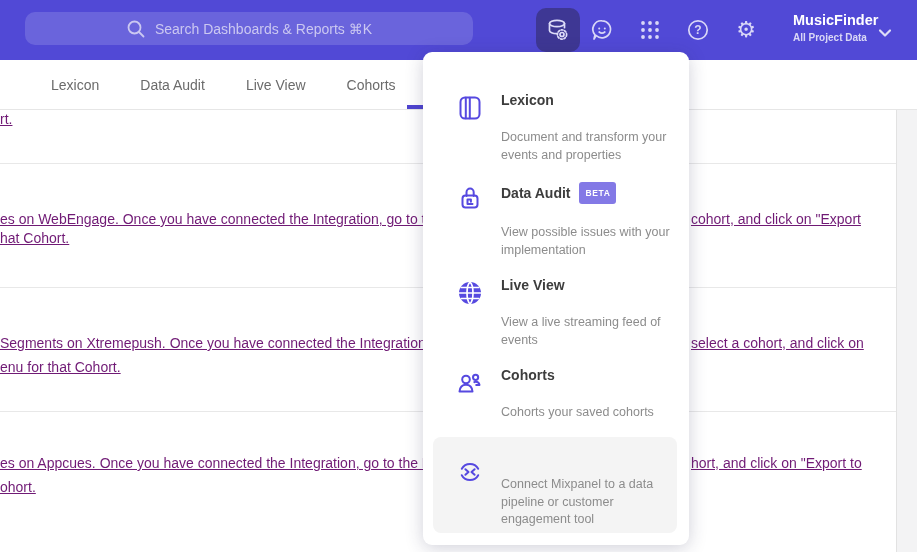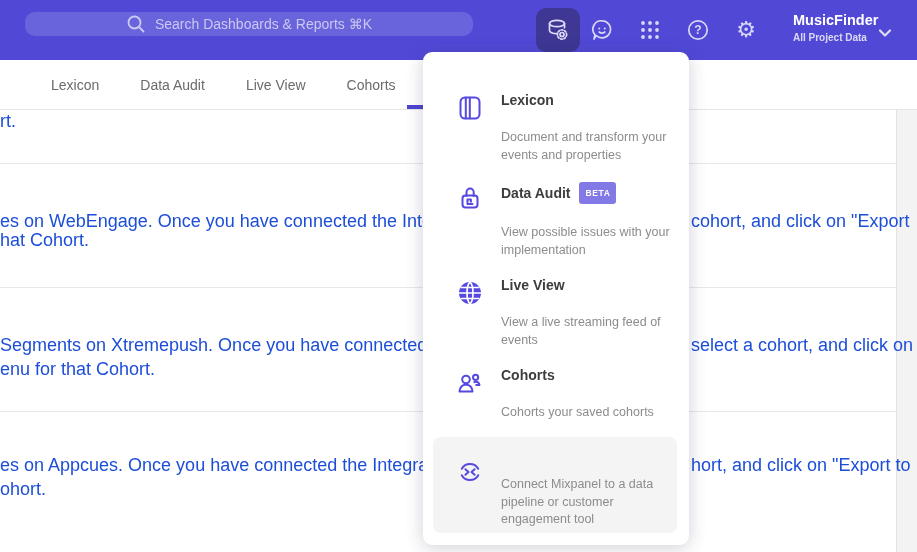--- a/index.html
+++ b/index.html
@@ -1,21 +1,21 @@
 <!DOCTYPE html>
 <html><head>
 <meta charset="utf-8">
 <style>
   * { margin:0; padding:0; box-sizing:border-box; }
   html,body { width:917px; height:552px; overflow:hidden; }
   body { font-family:"Liberation Sans", sans-serif; background:#f3f3f4; position:relative; }
 
   
   .topbar { position:absolute; top:0; left:0; width:917px; height:60px; background:#5149d6; z-index:5; }
-  .search-pill { position:absolute; left:25px; top:12px; width:448px; height:24px;
+  .search-pill { position:absolute; left:25px; top:12px; width:448px; height:33px;
     background:rgba(255,255,255,0.15); border-radius:10px; display:flex; align-items:center;
     justify-content:center; gap:9px; cursor:pointer; }
   .search-pill span { color:#cbc8f1; font-size:14px; }
   .tb-btn { position:absolute; width:24px; height:24px; top:18px; cursor:pointer; display:flex; align-items:center; justify-content:center; }
   .tb-active { position:absolute; left:536px; top:8px; width:44px; height:44px; border-radius:10px;
     background:#3e3794; display:flex; align-items:center; justify-content:center; cursor:pointer; }
   .gear-glyph { font-size:22px; color:#d9d7f7; line-height:24px; }
   .project { position:absolute; left:793px; top:11px; cursor:pointer; }
   .project .pname { color:#ffffff; font-size:14.5px; font-weight:bold; line-height:19px; }
   .project .pscope { color:rgba(255,255,255,0.78); font-size:10px; font-weight:bold; line-height:15px; }
@@ -24,21 +24,21 @@
   
   .tabbar { position:absolute; top:60px; left:0; width:917px; height:50px; background:#ffffff;
     border-bottom:1px solid #e6e6e6; display:flex; align-items:center; padding-left:51px; gap:41px; z-index:1; }
   .tab { font-size:14px; color:#6b6b6b; cursor:pointer; line-height:50px; }
   .tab-underline { position:absolute; left:407px; bottom:0; width:49px; height:4px; background:#4f44d0; }
 
   
   .content { position:absolute; top:110px; left:0; width:897px; height:442px; background:#ffffff;
     border-right:1px solid #e2e2e2; z-index:0; }
   .divider { position:absolute; left:0; right:0; height:1px; background:#e8e8e8; }
-  .frag { position:absolute; font-size:18px; color:#1d4ed8; white-space:nowrap; }
+  .frag { position:absolute; font-size:14px; color:#701a75; white-space:nowrap;text-decoration:underline; }
 
   
   .panel { position:absolute; left:423px; top:52px; width:266px; height:493px; background:#ffffff;
     border-radius:9px; box-shadow:0 3px 18px rgba(40,40,80,0.22); z-index:10; }
   .menu-item { position:absolute; left:0; right:0; display:flex; align-items:flex-start;
     padding-left:33px; cursor:pointer; }
   .menu-item .mi-icon { width:28px; height:28px; flex:0 0 28px; margin-top:2px; }
   .mi-text { margin-left:17px; width:178px; }
   .mi-title { font-size:14px; font-weight:bold; color:#3d3d3d; line-height:17px; }
   .mi-desc { margin-top:20px; font-size:12.5px; color:#8c8c8c; line-height:17.5px; }

